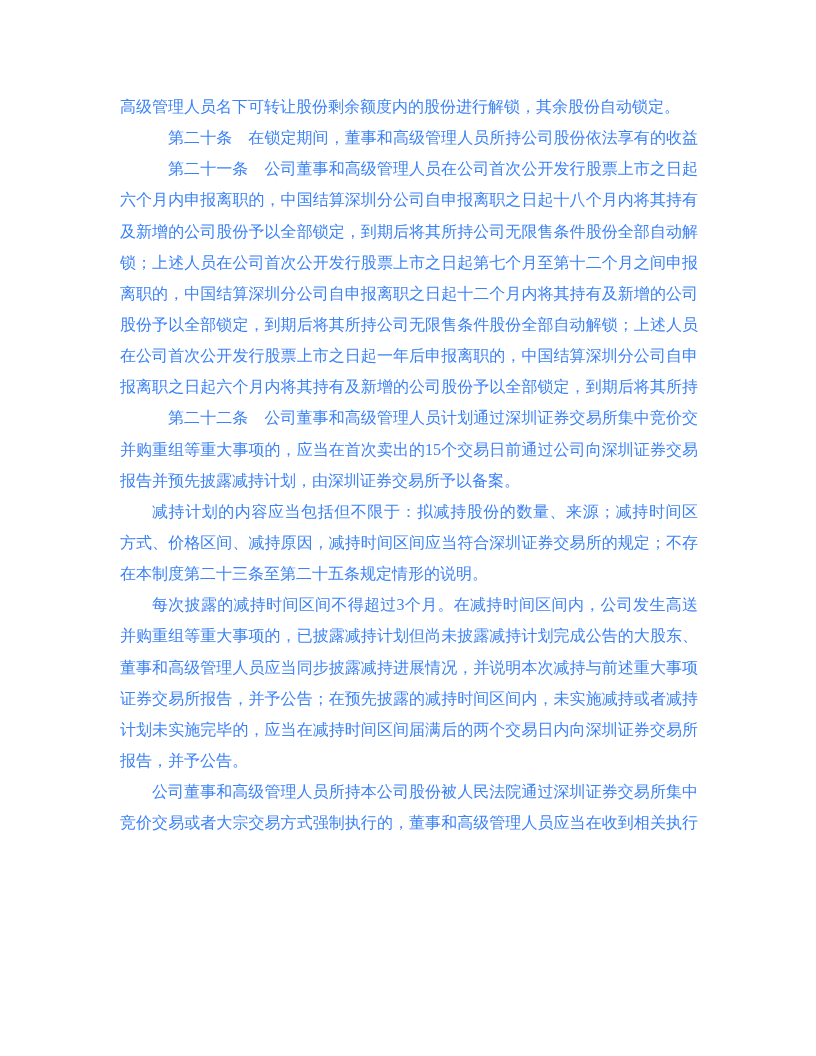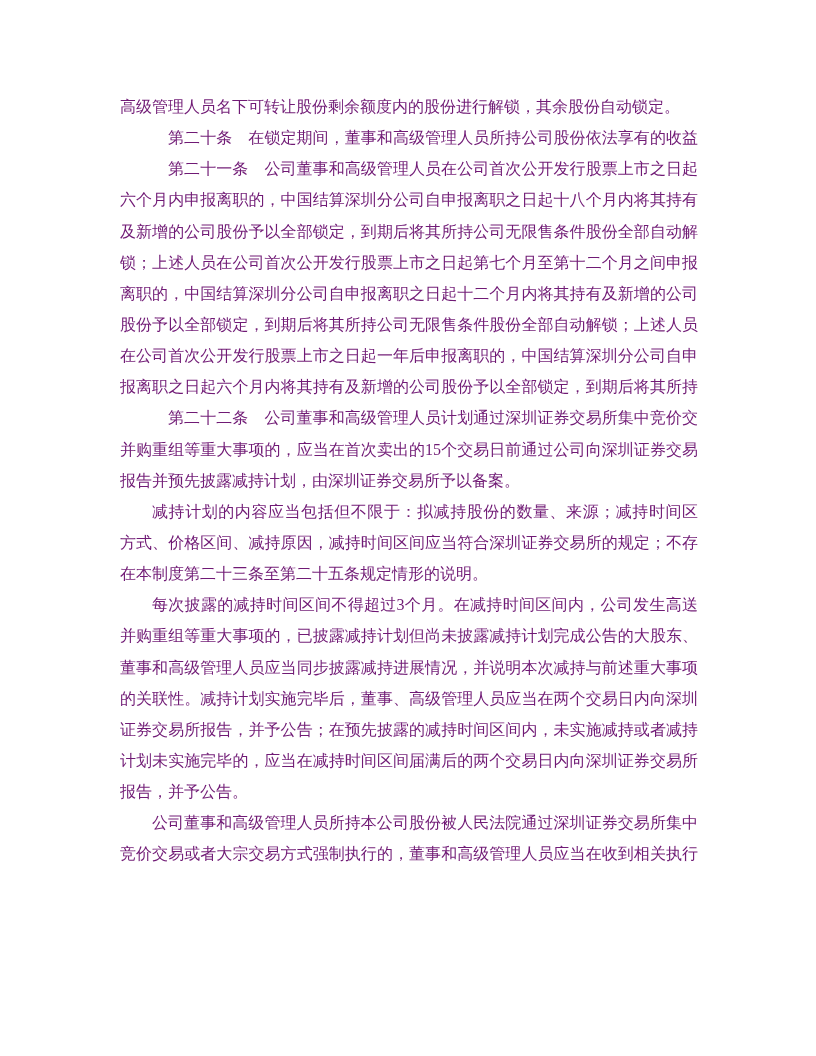--- a/index.html
+++ b/index.html
@@ -13,21 +13,21 @@
     height: 1056px;
     background: #ffffff;
     overflow: hidden;
     font-family: "Liberation Serif", "DejaVu Serif", serif;
   }
   .text-block {
     position: absolute;
     left: 120px;
     top: 91px;
     width: 578px;
-    color: #701a75;
+    color: #3b82f6;
     font-size: 16px;
   }
   .line {
     height: 31.15px;
     line-height: 31.15px;
     overflow: hidden;
     word-break: break-all;
     text-align: left;
   }
   .line.indent {
@@ -59,20 +59,19 @@
       <div class="line fill"><span class="run">报离职之日起六个月内将其持有及新增的公司股份予以全部锁定，到期后将其所持</span></div>
       <div class="line indent fill"><span class="run bold">第二十二条</span><span class="run">　公司董事和高级管理人员计划通过深圳证券交易所集中竞价交</span></div>
       <div class="line fill"><span class="run">并购重组等重大事项的，应当在首次卖出的15个交易日前通过公司向深圳证券交易所</span></div>
       <div class="line"><span class="run">报告并预先披露减持计划，由深圳证券交易所予以备案。</span></div>
       <div class="line indent fill"><span class="run">减持计划的内容应当包括但不限于：拟减持股份的数量、来源；减持时间区间、</span></div>
       <div class="line fill"><span class="run">方式、价格区间、减持原因，减持时间区间应当符合深圳证券交易所的规定；不存</span></div>
       <div class="line"><span class="run">在本制度第二十三条至第二十五条规定情形的说明。</span></div>
       <div class="line indent fill"><span class="run">每次披露的减持时间区间不得超过3个月。在减持时间区间内，公司发生高送转、</span></div>
       <div class="line fill"><span class="run">并购重组等重大事项的，已披露减持计划但尚未披露减持计划完成公告的大股东、</span></div>
       <div class="line fill"><span class="run">董事和高级管理人员应当同步披露减持进展情况，并说明本次减持与前述重大事项</span></div>
-      <div class="line fill"><span class="run">的关联性。减持计划实施完毕后，董事、高级管理人员应当在两个交易日内向深圳</span></div>
       <div class="line fill"><span class="run">证券交易所报告，并予公告；在预先披露的减持时间区间内，未实施减持或者减持</span></div>
       <div class="line fill"><span class="run">计划未实施完毕的，应当在减持时间区间届满后的两个交易日内向深圳证券交易所</span></div>
       <div class="line"><span class="run">报告，并予公告。</span></div>
       <div class="line indent fill"><span class="run">公司董事和高级管理人员所持本公司股份被人民法院通过深圳证券交易所集中</span></div>
       <div class="line fill"><span class="run">竞价交易或者大宗交易方式强制执行的，董事和高级管理人员应当在收到相关执行</span></div>
     </div>
 </div>
 
 </body></html>

